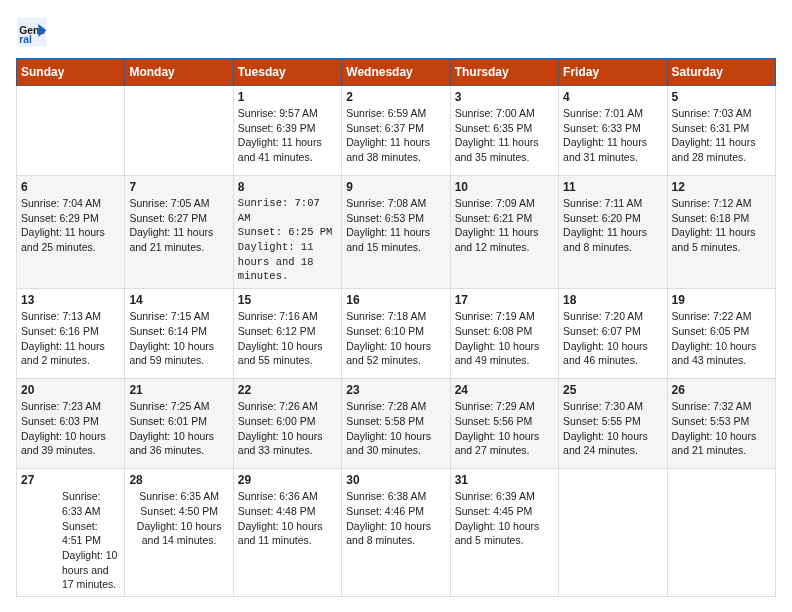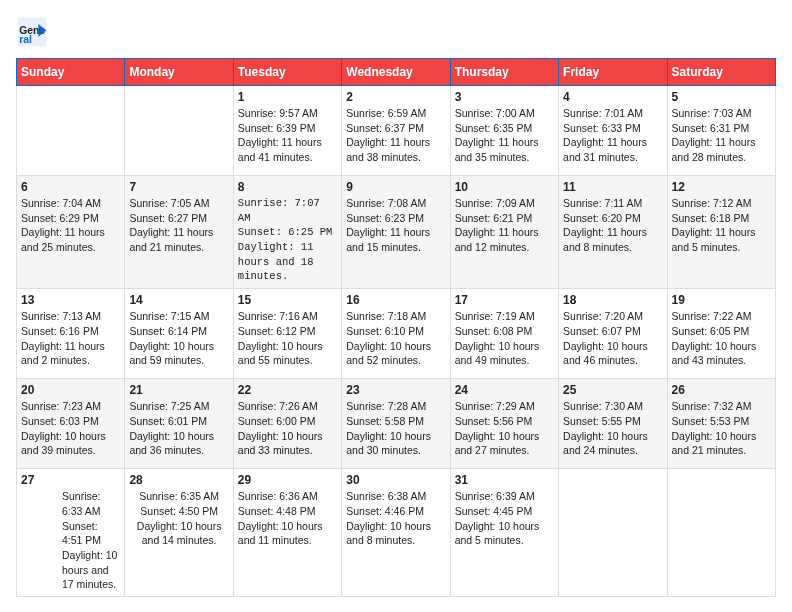--- a/index.html
+++ b/index.html
@@ -44,21 +44,21 @@
       font-size: 16px;
       font-weight: normal;
       color: #444;
     }
     table {
       width: 100%;
       border-collapse: collapse;
       font-size: 11px;
     }
     thead tr {
-      background-color: #ef4444;
+      background-color: #c2410c;
       color: #fff;
     }
     thead th {
       padding: 6px 4px;
       text-align: left;
       font-size: 12px;
       font-weight: bold;
       border: 1px solid #1565c0;
     }
     tbody tr {
@@ -183,21 +183,21 @@
         </td>
         <td>
           <span class="day-num">8</span>
           <div class="day-info" style="white-space: pre-line; font-family: Liberation Mono, monospace;">Sunrise: 7:07 AM
 Sunset: 6:25 PM
 Daylight: 11 hours and 18 minutes.</div>
         </td>
         <td>
           <span class="day-num">9</span>
           <div class="day-info" style="white-space: pre-line;">Sunrise: 7:08 AM
-Sunset: 6:23 PM
+Sunset: 6:53 PM
 Daylight: 11 hours and 15 minutes.</div>
         </td>
         <td>
           <span class="day-num">10</span>
           <div class="day-info" style="white-space: pre-line;">Sunrise: 7:09 AM
 Sunset: 6:21 PM
 Daylight: 11 hours and 12 minutes.</div>
         </td>
         <td>
           <span class="day-num">11</span>

